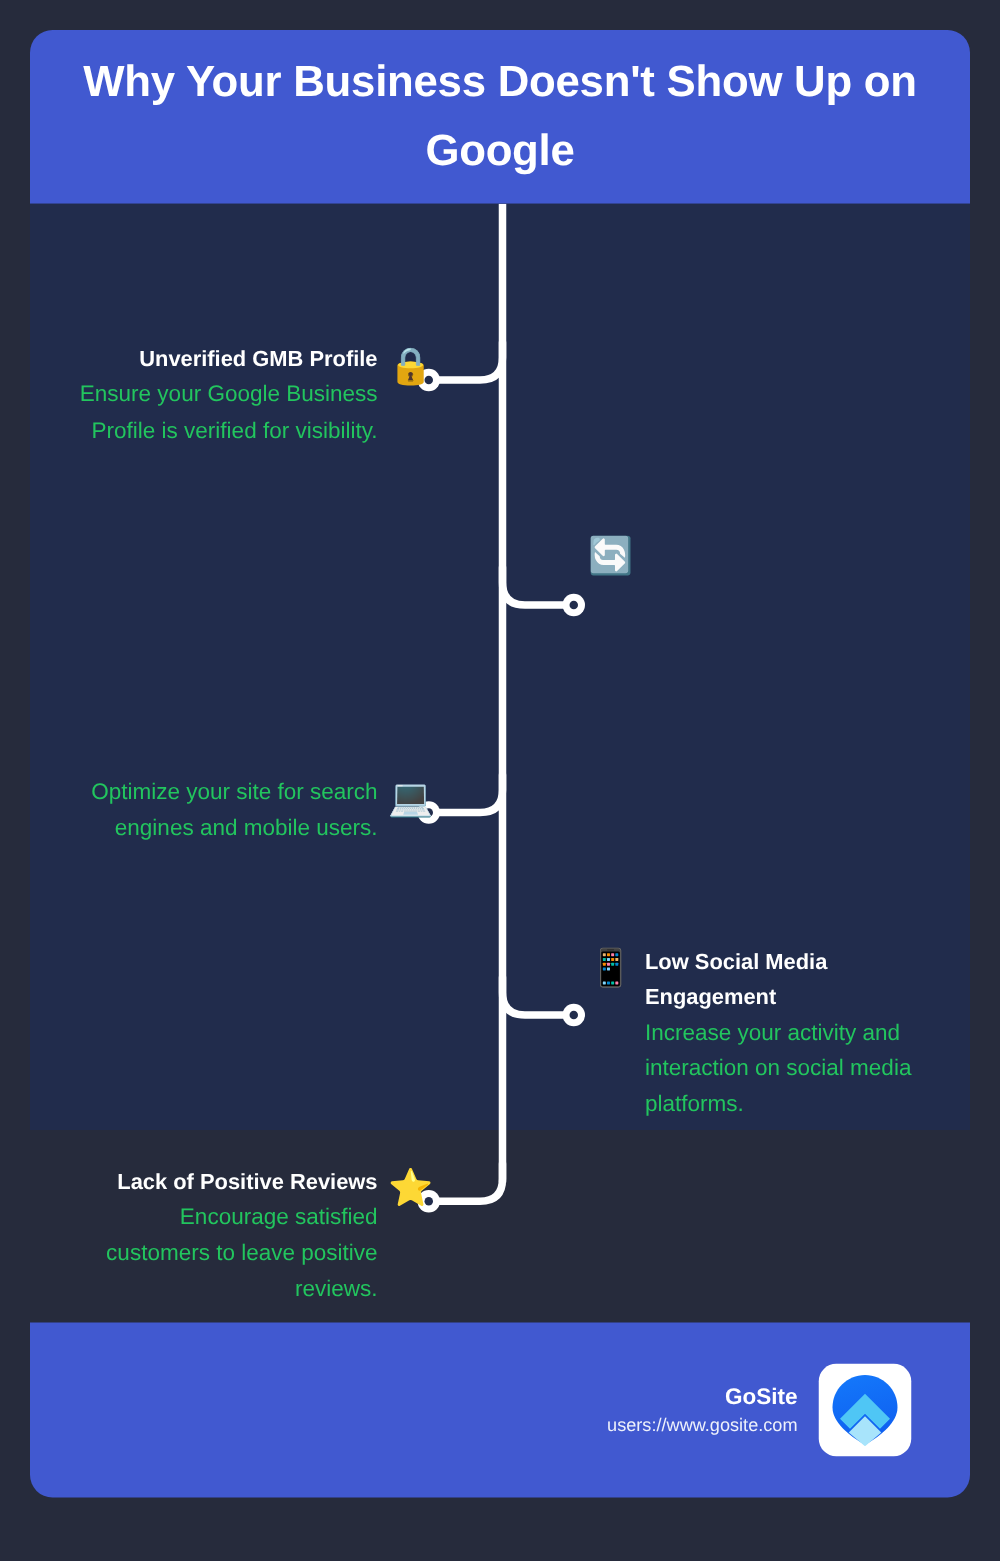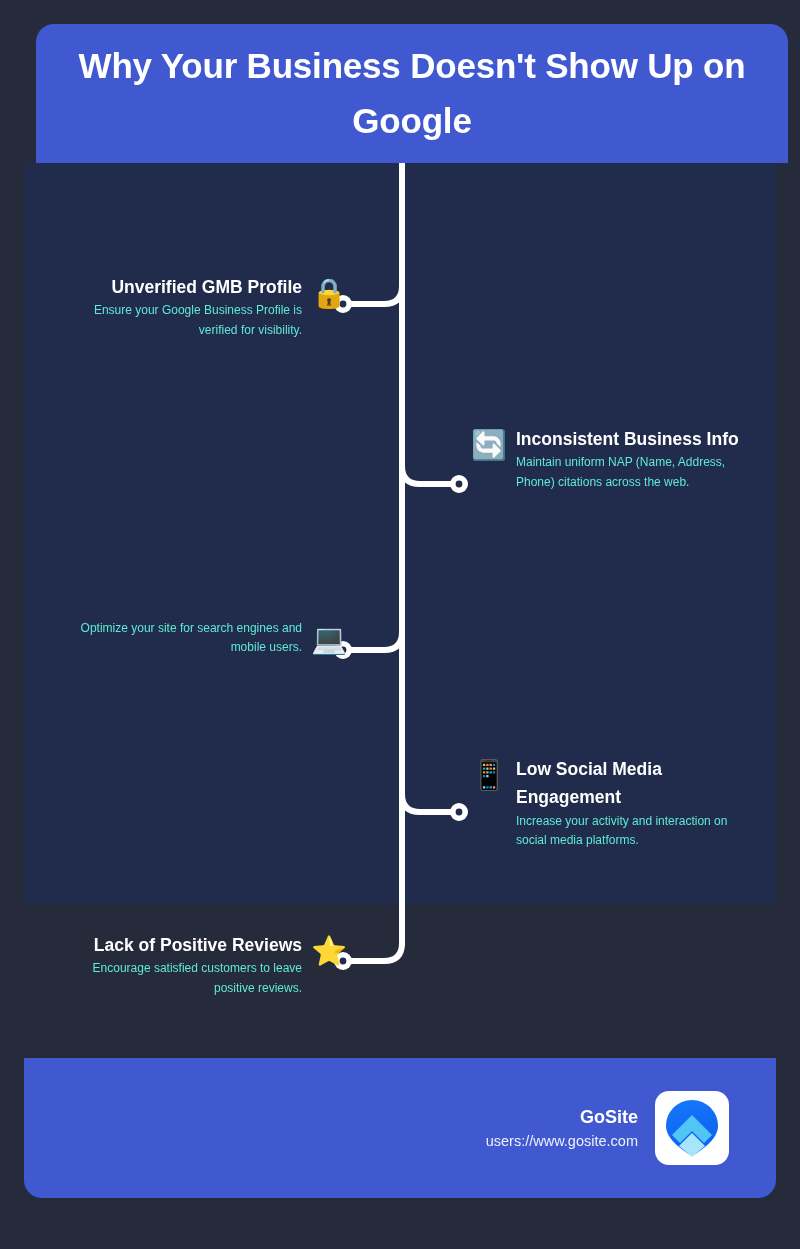--- a/index.html
+++ b/index.html
@@ -31,21 +31,20 @@
     top: 0;
     width: 752px;
     height: 139px;
     background: #4159d0;
     border-radius: 18px 18px 0 0;
     box-sizing: border-box;
     display: flex;
     align-items: center;
     justify-content: center;
     padding: 0 34px;
-    margin-left: 12px;
   }
   .header-title {
     color: #ffffff;
     font-size: 35px;
     font-weight: bold;
     line-height: 1.55;
     text-align: center;
     letter-spacing: -0.2px;
   }
 
@@ -95,22 +94,22 @@
 
   .item-title {
     color: #ffffff;
     font-size: 17.5px;
     font-weight: bold;
     line-height: 1.62;
     display: block;
     margin: 0;
   }
   .item-desc {
-    color: #5eead4;
-    font-size: 12px;
+    color: #22c55e;
+    font-size: 18px;
     line-height: 1.6;
     display: block;
     margin: 0;
   }
 
   .item-icon {
     font-size: 29px;
     line-height: 1;
     width: 34px;
     height: 34px;
@@ -209,24 +208,20 @@
     <div class="item item-left" style="top:110px;">
       <div class="item-text">
         <span class="item-title">Unverified GMB Profile</span>
         <span class="item-desc">Ensure your Google Business Profile is verified for visibility.</span>
       </div>
       <div class="item-icon">🔒</div>
     </div>
 
     <div class="item item-right" style="top:262px;">
       <div class="item-icon">🔄</div>
-      <div class="item-text">
-        <span class="item-title">Inconsistent Business Info</span>
-        <span class="item-desc">Maintain uniform NAP (Name, Address, Phone) citations across the web.</span>
-      </div>
     </div>
 
     <div class="item item-left" style="top:456px;">
       <div class="item-text">
         <span class="item-desc">Optimize your site for search engines and mobile users.</span>
       </div>
       <div class="item-icon">💻</div>
     </div>
 
     <div class="item item-right" style="top:592px;">

